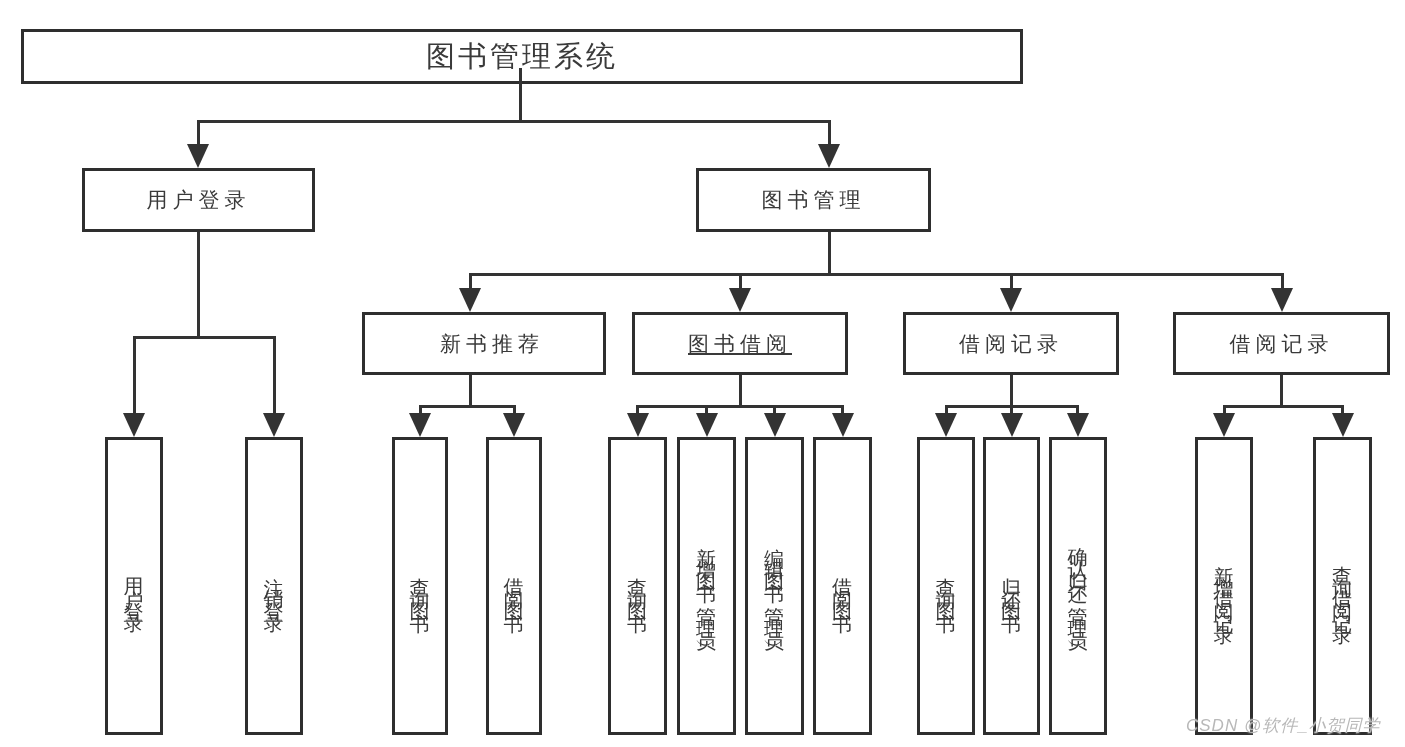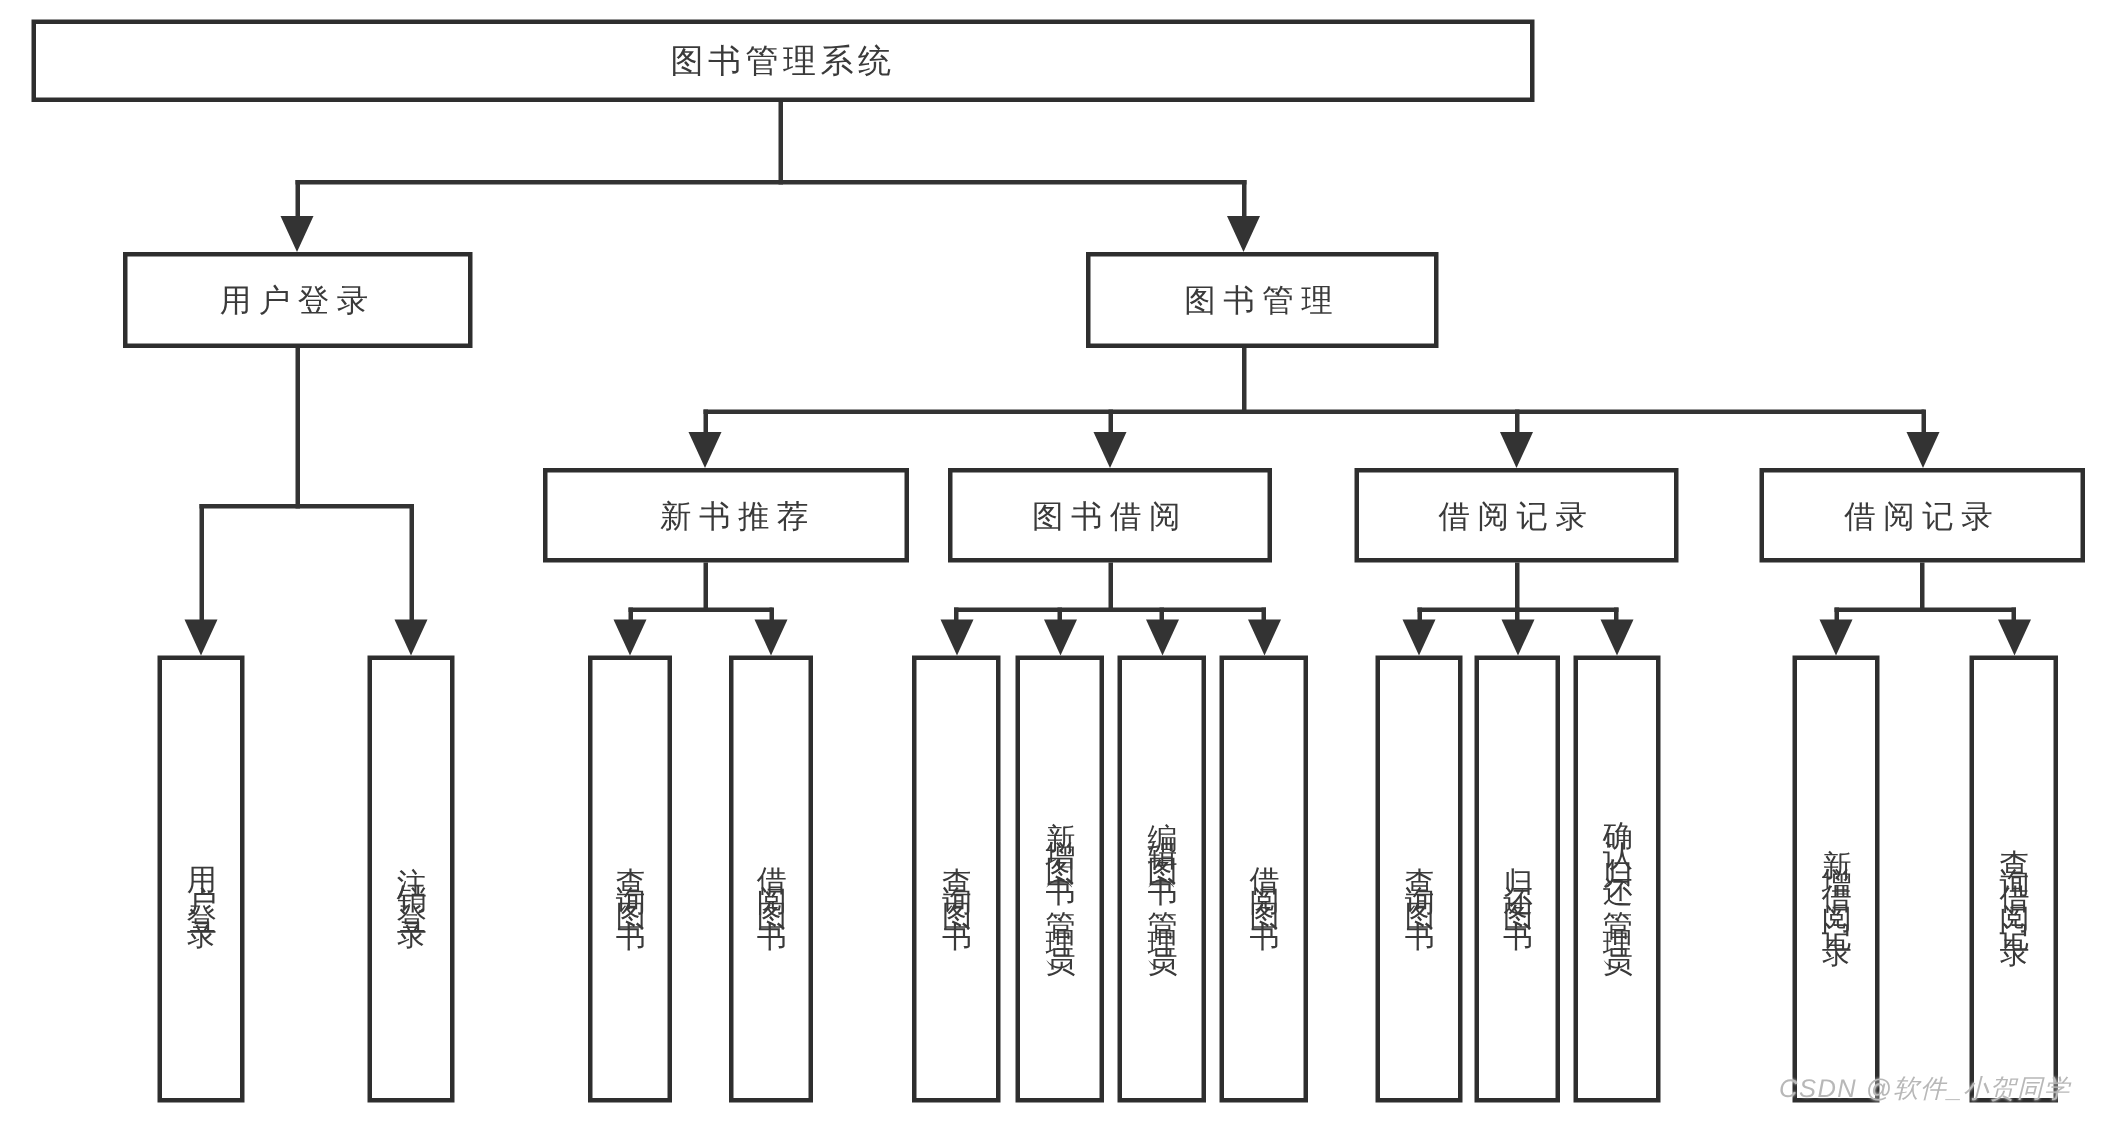--- a/index.html
+++ b/index.html
@@ -5,21 +5,21 @@
   html,body{margin:0;padding:0;background:#ffffff;}
   #canvas{
     position:relative;width:1405px;height:747px;background:#ffffff;overflow:hidden;
     font-family:"Liberation Sans","DejaVu Sans",sans-serif;color:#3a3a3a;
   }
   .node{
     position:absolute;box-sizing:border-box;border:3px solid #2e2e2e;background:#ffffff;
     display:flex;align-items:center;justify-content:center;
     font-size:21px;letter-spacing:5px;white-space:nowrap;
   }
-  .root{font-size:22px;letter-spacing:3px;}
+  .root{font-size:29px;letter-spacing:3px;margin-top:16px;}
   .leaf{
     position:absolute;box-sizing:border-box;border:3px solid #2e2e2e;background:#ffffff;
     top:437px;height:298px;
     display:flex;align-items:center;justify-content:center;
   }
   .leaf span{
     writing-mode:vertical-rl;line-height:1;font-size:20px;letter-spacing:12px;
   }
   .vline,.hline{position:absolute;background:#333333;}
   .vline{width:3px;}
@@ -36,25 +36,25 @@
 </style>
 </head>
 <body>
 
 <div id="canvas">
 
   <div class="node root" style="left:21px;top:13px;width:1002px;height:55px;">图书管理系统</div>
 
   <div class="node" style="left:82px;top:168px;width:233px;height:64px;">用户登录</div>
 
-  <div class="node" style="left:724px;top:168px;width:235px;height:64px;">图书管理</div>
+  <div class="node" style="left:696px;top:168px;width:235px;height:64px;">图书管理</div>
 
   <div class="node" style="left:362px;top:312px;width:244px;height:63px;padding-left:16px;">新书推荐</div>
 
-  <div class="node" style="left:632px;top:312px;width:216px;height:63px;">图书借阅</div>
+  <div class="node" style="left:632px;top:312px;width:216px;height:63px;text-decoration:underline;">图书借阅</div>
 
   <div class="node" style="left:903px;top:312px;width:216px;height:63px;">借阅记录</div>
 
   <div class="node" style="left:1173px;top:312px;width:217px;height:63px;">借阅记录</div>
 
   <div class="leaf" style="left:105px;width:58px;">
     <span>用户登录</span>
     </div>
   <div class="leaf" style="left:245px;width:58px;">
     <span>注销登录</span>

